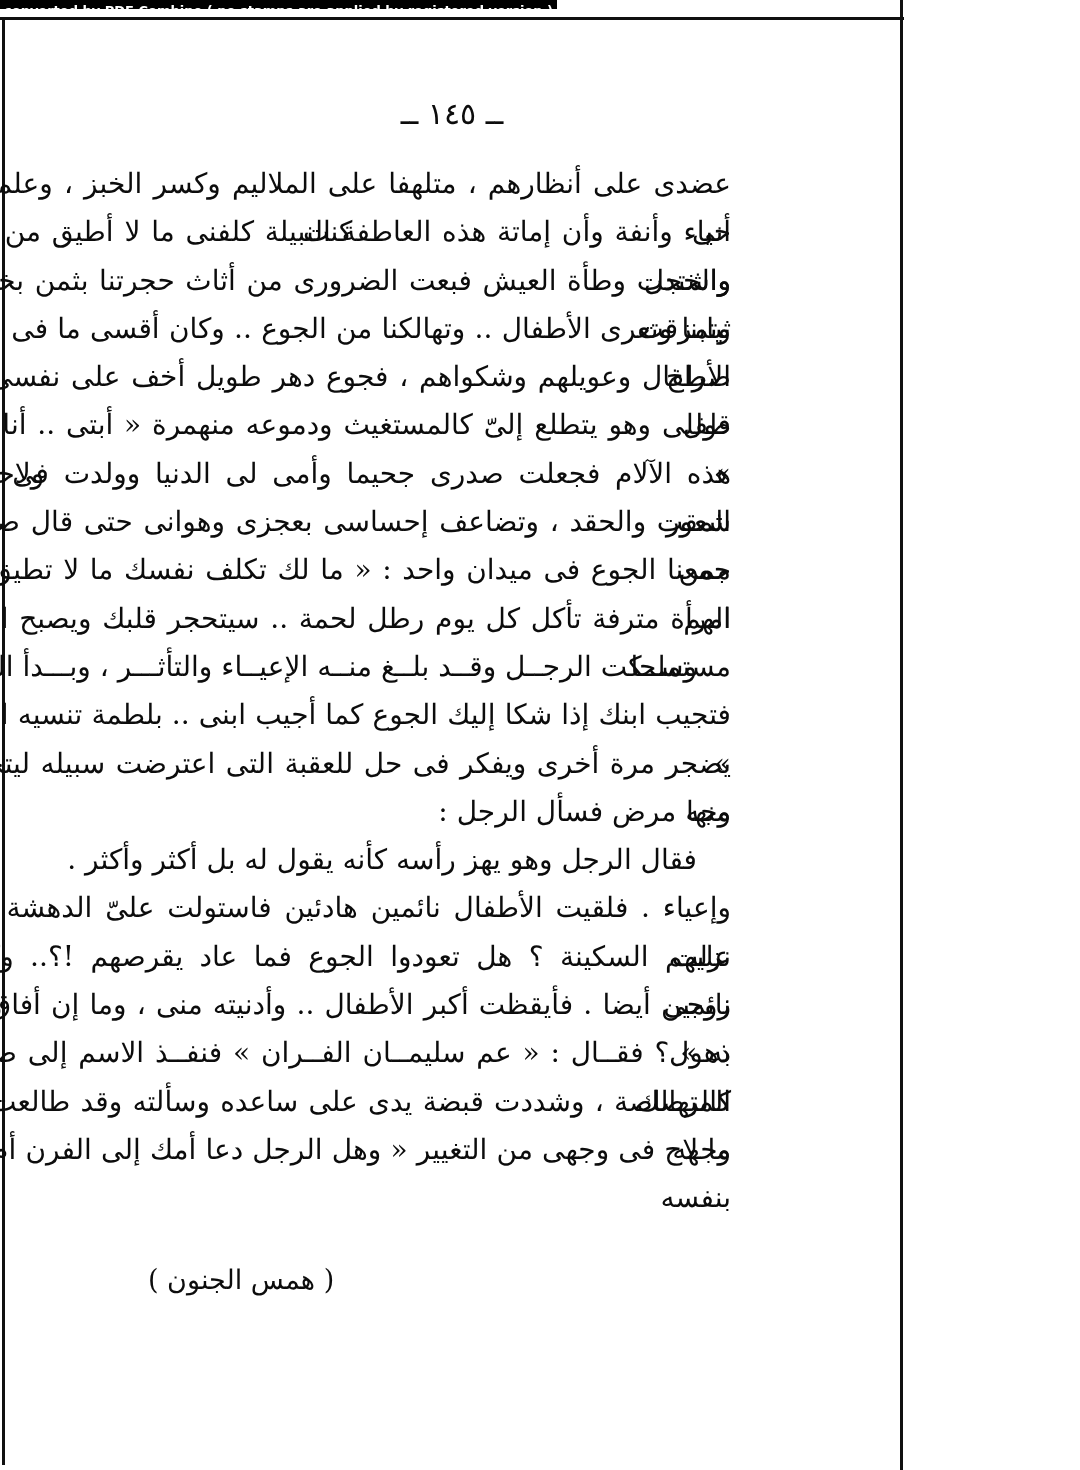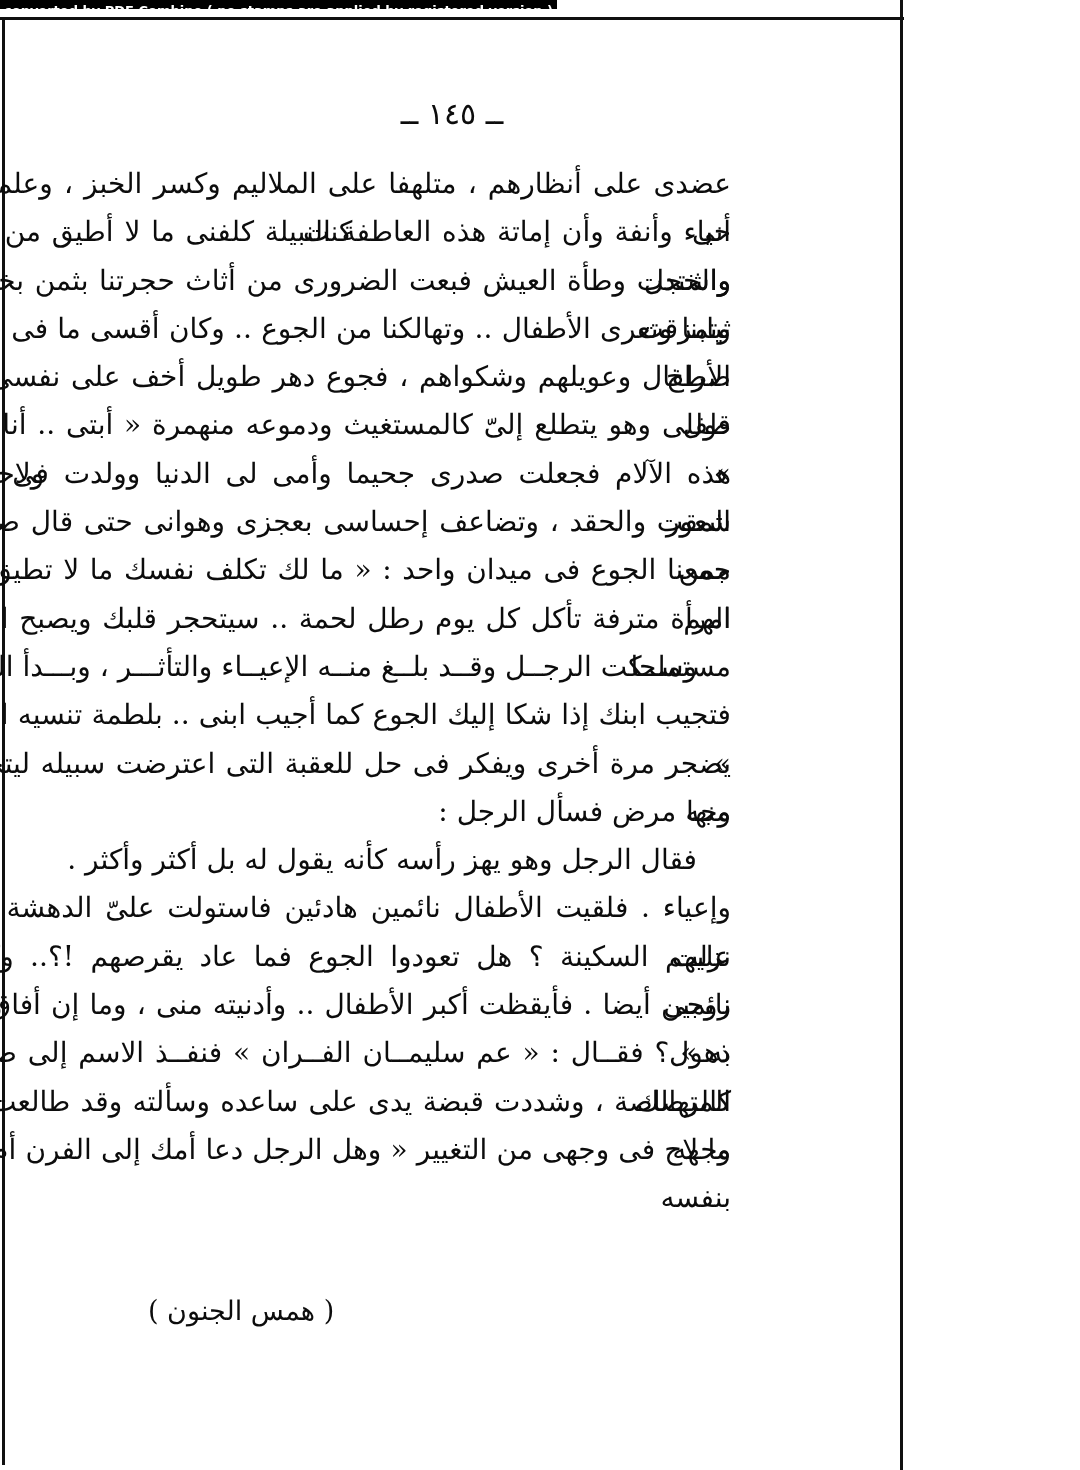--- a/index.html
+++ b/index.html
@@ -68,21 +68,21 @@
   .line { height: 48.3px; white-space: nowrap; }
   .line.justify {
     white-space: normal;
     text-align: justify;
     text-align-last: justify;
   }
   .line.right { text-align: right; }
   .line.indent { padding-right: 34px; }
   .footer {
     position: absolute;
-    top: 1295px;
+    top: 1264px;
     left: 148px;
     direction: rtl;
     font-size: 27px;
   }
 </style>
 </head>
 <body>
 
 <div class="page">
 

